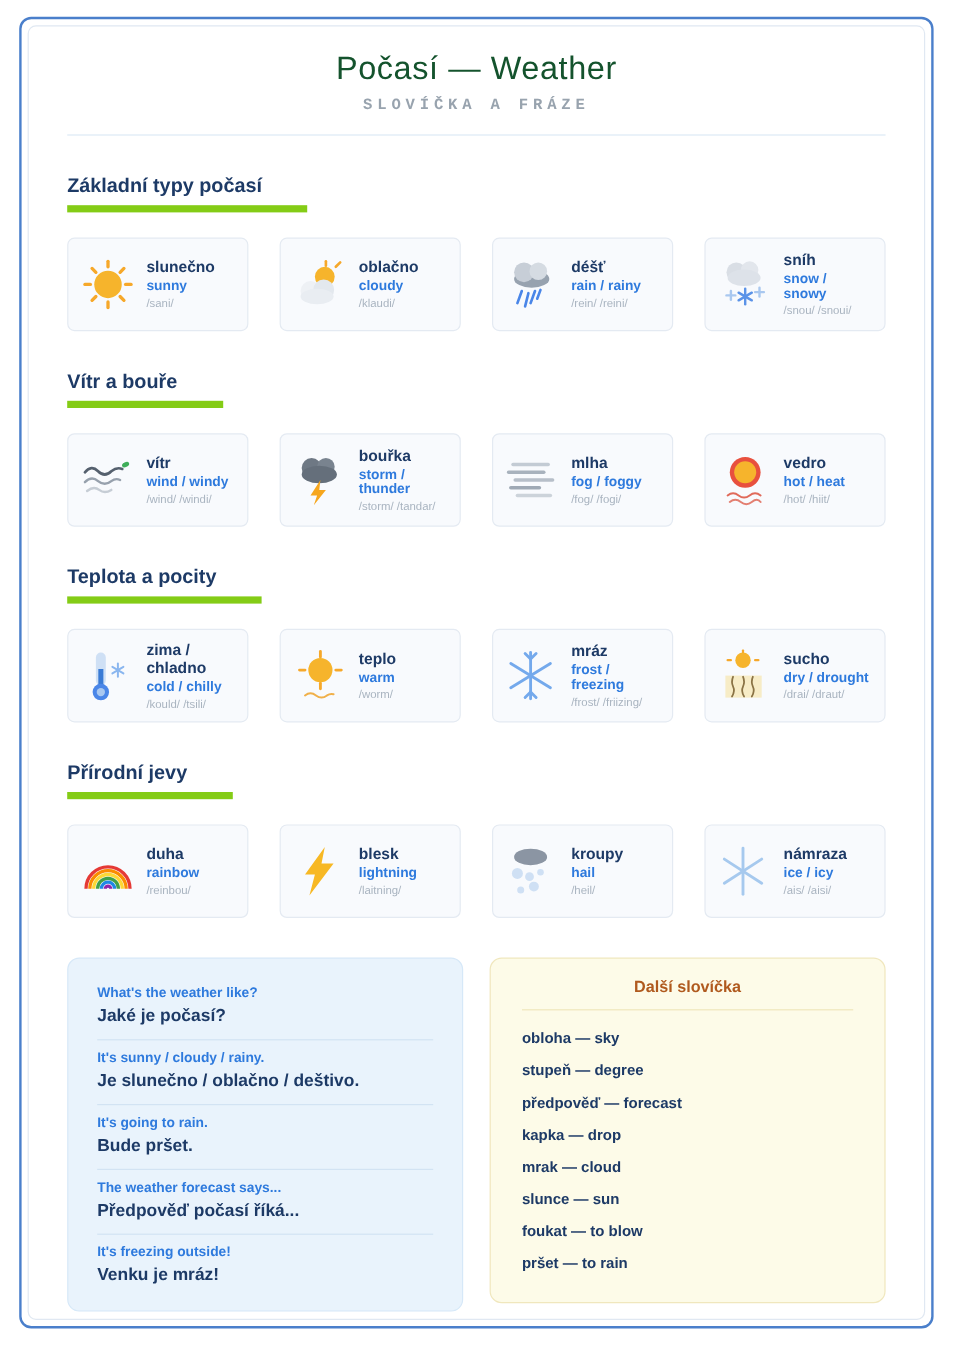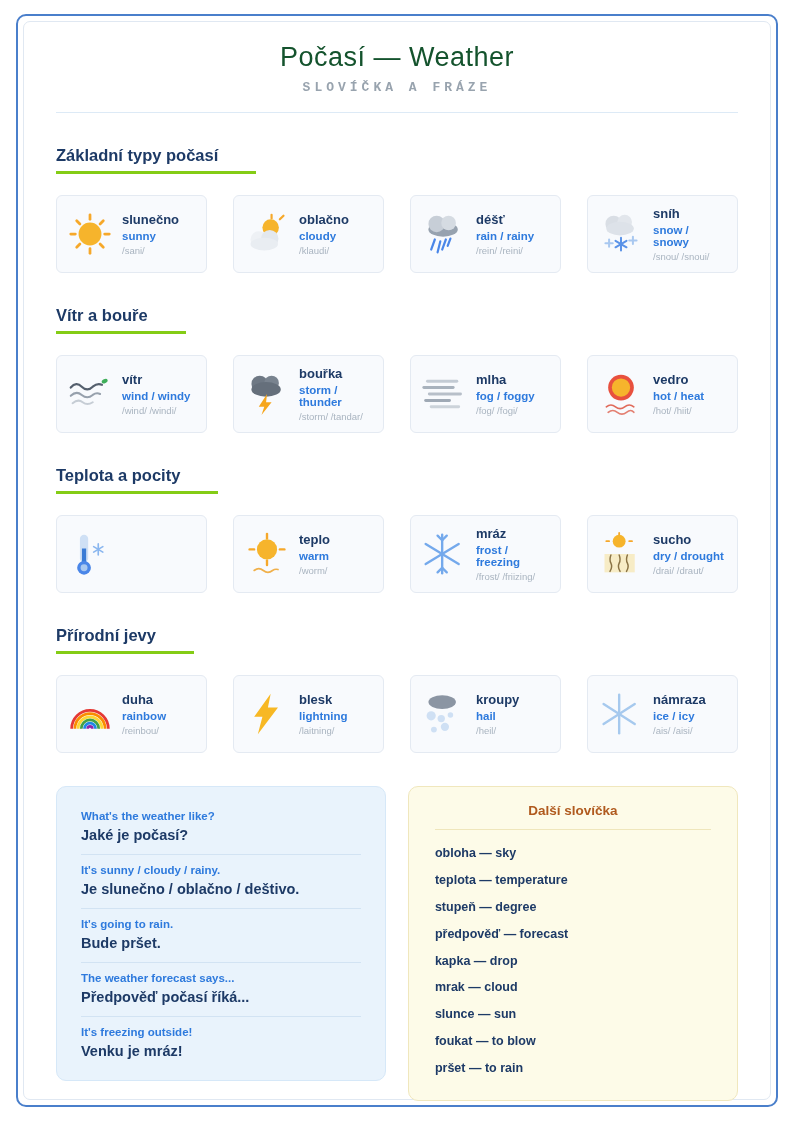--- a/index.html
+++ b/index.html
@@ -20,21 +20,21 @@
   .header { text-align: center; }
   .title { font-size: 27px; font-weight: normal; color: #14532d; letter-spacing: 0.5px; }
   .subtitle { margin-top: 7px; font-size: 13px; color: #98a3ae; letter-spacing: 4px; font-weight: bold; font-family: Liberation Mono, monospace; }
   .header-divider { border: none; border-top: 1px solid #ddeaf6; margin-top: 17px; }
 
   
   .section { margin-top: 33px; }
   .section:first-of-type { margin-top: 12px; }
   .section-heading {
     display: inline-block; font-size: 16.5px; font-weight: bold; color: #1d3a66;
-    padding: 0 38px 6px 0; border-bottom: 3px solid #84cc16;
+    padding: 0 38px 6px 0; border-bottom: 6px solid #84cc16;
   }
   .cards-grid {
     margin-top: 21px; display: grid; grid-template-columns: repeat(4, 1fr); gap: 26px;
   }
   .card {
     background: #f8fafd; border: 1px solid #e4eaf2; border-radius: 6px;
     height: 78px; padding: 8px 10px; display: flex; align-items: center; gap: 9px;
   }
   .card-icon { flex: 0 0 46px; width: 46px; display: flex; justify-content: center; align-items: center; }
   .card-text { min-width: 0; }
@@ -247,20 +247,25 @@
               <rect x="15.2" y="18" width="4.6" height="15" fill="#3a7bd5"></rect>
               <circle cx="17.5" cy="39" r="7.5" fill="#4a86e8"></circle>
               <circle cx="17.5" cy="39" r="3.8" fill="#a9c8f0"></circle>
               <g stroke="#8ab6ef" stroke-width="1.8" stroke-linecap="round">
                 <line x1="33" y1="13" x2="33" y2="25"></line>
                 <line x1="28" y1="16" x2="38" y2="22"></line>
                 <line x1="28" y1="22" x2="38" y2="16"></line>
               </g>
             </svg>
           </span>
+          <div class="card-text">
+            <div class="cz">zima / chladno</div>
+            <div class="en">cold / chilly</div>
+            <div class="ph">/kould/ /tsili/</div>
+          </div>
         </div>
         <div class="card">
           <span class="card-icon">
             <svg viewBox="0 0 48 48" width="44" height="44">
               <g stroke="#f6a82a" stroke-width="2.6" stroke-linecap="round">
                 <line x1="24" y1="2" x2="24" y2="7"></line>
                   <line x1="24" y1="31" x2="24" y2="36"></line>
                 <line x1="5" y1="19" x2="10" y2="19"></line>
                   <line x1="38" y1="19" x2="43" y2="19"></line>
               </g>
@@ -416,21 +421,20 @@
             <div class="phrase-en">It's freezing outside!</div>
             <div class="phrase-cz">Venku je mráz!</div>
           </div>
 
         </div>
 
         <div class="vocab-box">
           <div class="vocab-heading">Další slovíčka</div>
           <div class="vocab-list">
             <div class="vocab-item">obloha — sky</div>
-            <div class="vocab-item">teplota — temperature</div>
             <div class="vocab-item">stupeň — degree</div>
             <div class="vocab-item">předpověď — forecast</div>
             <div class="vocab-item">kapka — drop</div>
             <div class="vocab-item">mrak — cloud</div>
             <div class="vocab-item">slunce — sun</div>
             <div class="vocab-item">foukat — to blow</div>
             <div class="vocab-item">pršet — to rain</div>
 
           </div>
         </div>

